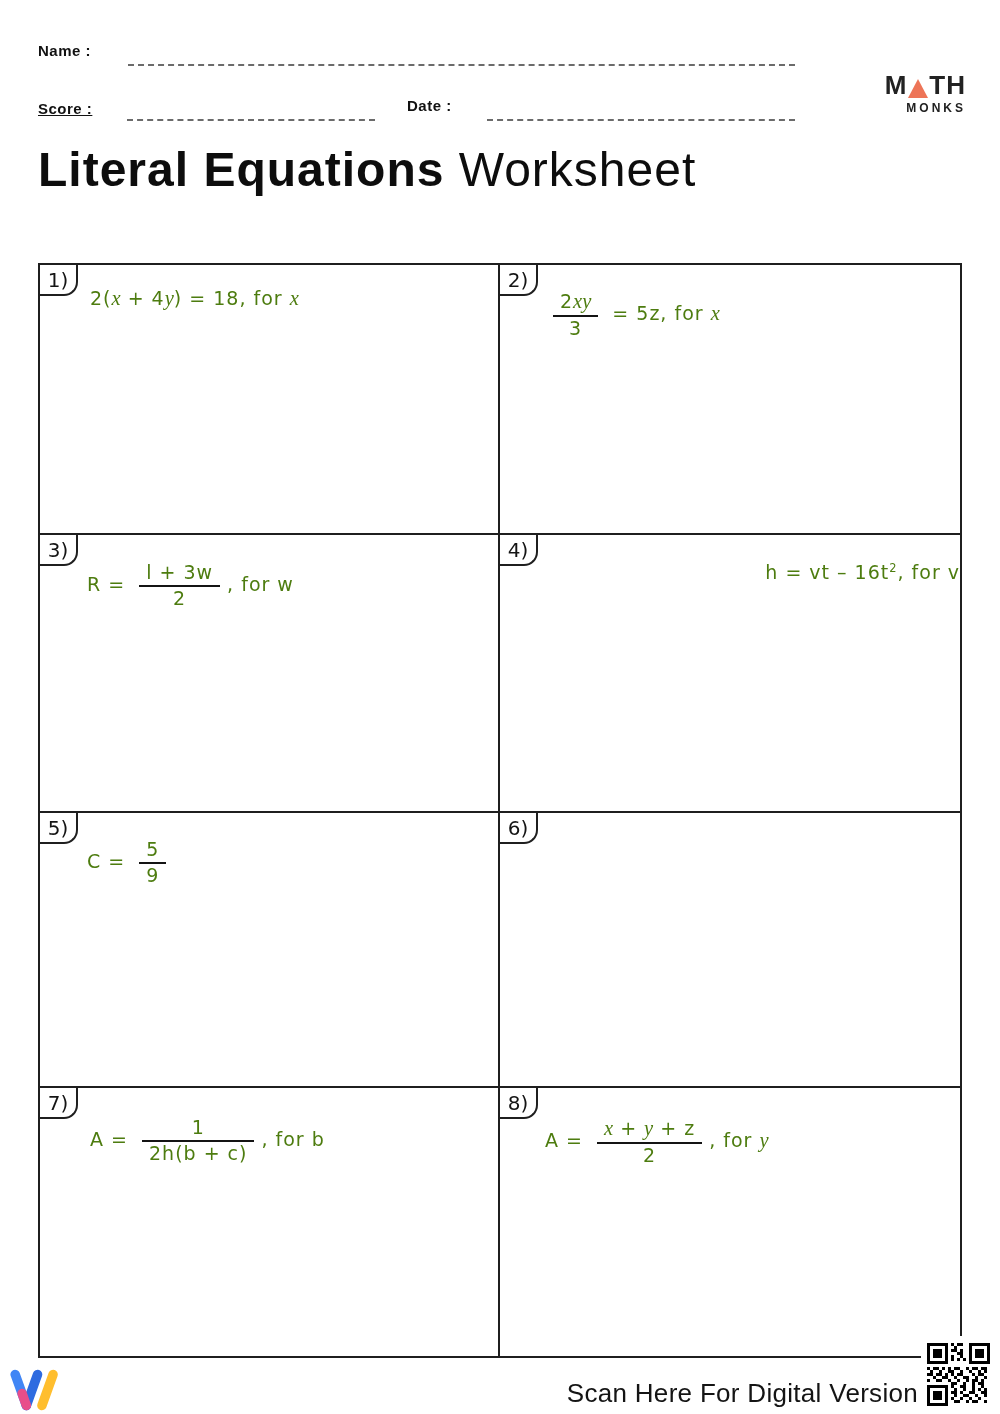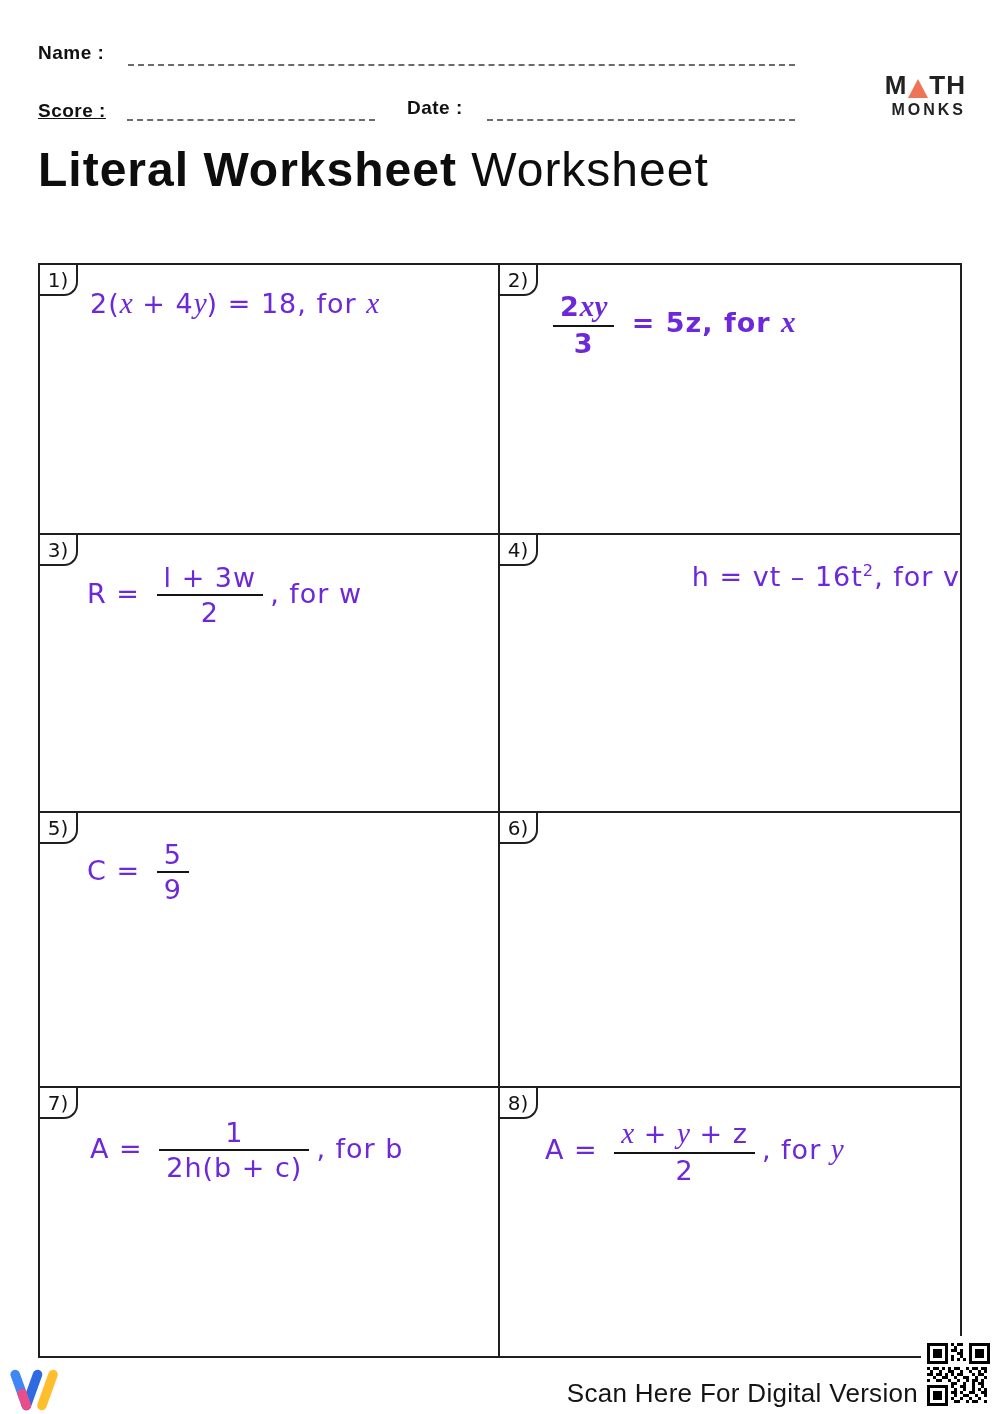--- a/index.html
+++ b/index.html
@@ -3,29 +3,29 @@
 <meta charset="utf-8">
 <style>
   html,body { margin:0; padding:0; background:#ffffff; }
   .page {
     position:relative; width:1000px; height:1414px; margin:0 auto;
     background:#ffffff; font-family:"Liberation Sans", sans-serif; color:#1a1a1a;
     overflow:hidden;
   }
 
   
-  .field-label { position:absolute; font-size:19px; font-weight:700; letter-spacing:.5px; color:#111; }
+  .field-label { position:absolute; font-size:15px; font-weight:700; letter-spacing:.5px; color:#111; }
   .write-line  { position:absolute; border-top:2px dashed #6b6b6b; height:0; }
 
   .mm-logo { position:absolute; left:876px; top:72px; width:90px; text-align:right; }
   .mm-top  { display:inline-flex; align-items:flex-end; font-weight:700; font-size:26px; letter-spacing:1px; color:#222; line-height:1; }
   .mm-tri  { display:inline-block; width:0; height:0; margin:0 1px;
              border-left:10px solid transparent; border-right:10px solid transparent;
              border-bottom:19px solid #ED7457; }
-  .mm-bottom { font-size:16px; font-weight:700; letter-spacing:3px; color:#222; margin-top:3px; }
+  .mm-bottom { font-size:12px; font-weight:700; letter-spacing:3px; color:#222; margin-top:3px; }
 
   .title { position:absolute; left:38px; top:142px; font-size:48px; letter-spacing:1px; color:#0d0d0d; white-space:nowrap; }
   .title .bold  { font-weight:700; }
   .title .light { font-weight:400; }
   .subtitle { position:absolute; left:38px; top:216px; font-size:23px; letter-spacing:1.5px; color:#141414; }
 
   
   .grid {
     position:absolute; left:38px; top:263px; width:924px; height:1095px;
     display:grid; grid-template-columns:1fr 1fr; grid-template-rows:270px 278px 275px 268px;
@@ -36,30 +36,30 @@
   .cell.rtop { border-bottom:2px solid #1f1f1f; }
 
   .badge {
     position:absolute; left:0; top:0; width:36px; height:29px;
     border-right:2px solid #1f1f1f; border-bottom:2px solid #1f1f1f;
     border-bottom-right-radius:14px;
     display:flex; align-items:center; justify-content:center;
     font-family:"DejaVu Sans", sans-serif; font-size:20px; color:#141414;
   }
 
-  .eq { font-family:"DejaVu Sans", sans-serif; font-size:27px; color:#6d28d9;
+  .eq { font-family:"DejaVu Sans", sans-serif; font-size:19px; color:#4d7c0f;
         letter-spacing:1px; white-space:nowrap; }
   .eq .it { font-family:"Liberation Serif", serif; font-style:italic; font-size:1.08em; letter-spacing:0; }
   .eq sup { font-size:.6em; }
   .frac { display:inline-flex; flex-direction:column; align-items:center; vertical-align:middle; margin:0 7px; }
   .frac .num, .frac .den { padding:1px 7px; line-height:1.15; }
   .frac .bar { align-self:stretch; height:2px; background:#141414; }
 
   .eq-p1 { margin:22px 0 0 50px; }
-  .eq-p2 { margin:24px 16px 0 46px;font-weight:bold; }
+  .eq-p2 { margin:24px 16px 0 46px; }
   .eq-p3 { margin:26px 0 0 47px; }
   .eq-p4 { margin:26px 0 0 43px;text-align:right; }
   .eq-p5 { margin:25px 0 0 47px; }
   .eq-p6 { margin:28px 0 0 46px; }
   .eq-p7 { margin:28px 0 0 50px; }
   .eq-p8 { margin:28px 0 0 45px; }
 
   
   .wz-logo { position:absolute; left:10px; top:1368px; }
   .wz-text { position:absolute; left:64px; top:1379px; font-size:24px; font-weight:700; letter-spacing:-.3px; white-space:nowrap; }
@@ -85,21 +85,21 @@
   <div class="mm-logo">
     <span class="mm-top">
       <span>M</span>
       <span class="mm-tri" style="border-bottom-color: rgb(237, 116, 87);"></span>
       <span>TH</span>
     </span>
     <div class="mm-bottom">MONKS</div>
   </div>
 
   <div class="title">
-    <span class="bold">Literal Worksheet</span><span class="light"> Worksheet</span>
+    <span class="bold">Literal Equations</span><span class="light"> Worksheet</span>
   </div>
 
   <div class="grid">
     <div class="cell col1 rtop">
       <div class="badge">1)</div>
       <div class="eq eq-p1"><span>2(</span><span class="it">x</span><span> + 4</span><span class="it">y</span><span>) = 18, for </span><span class="it">x</span></div>
     </div>
     <div class="cell rtop">
       <div class="badge">2)</div>
       <div class="eq eq-p2"><span class="frac">

